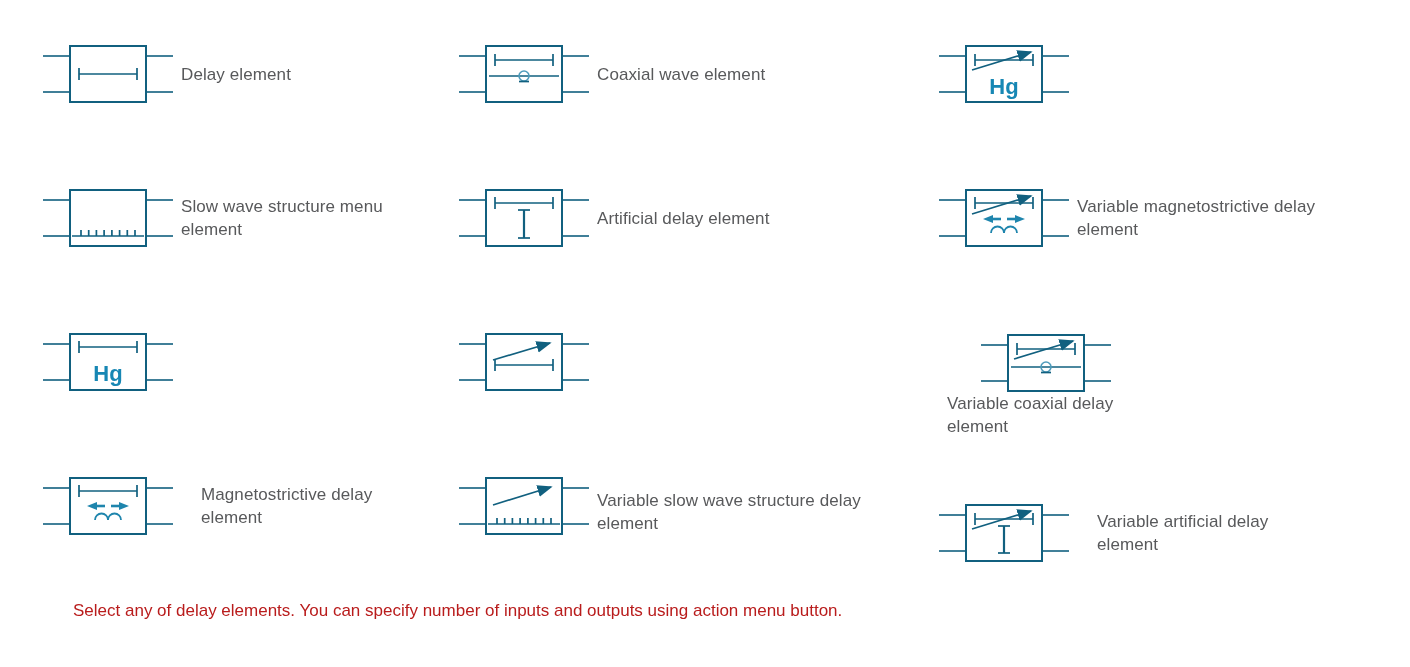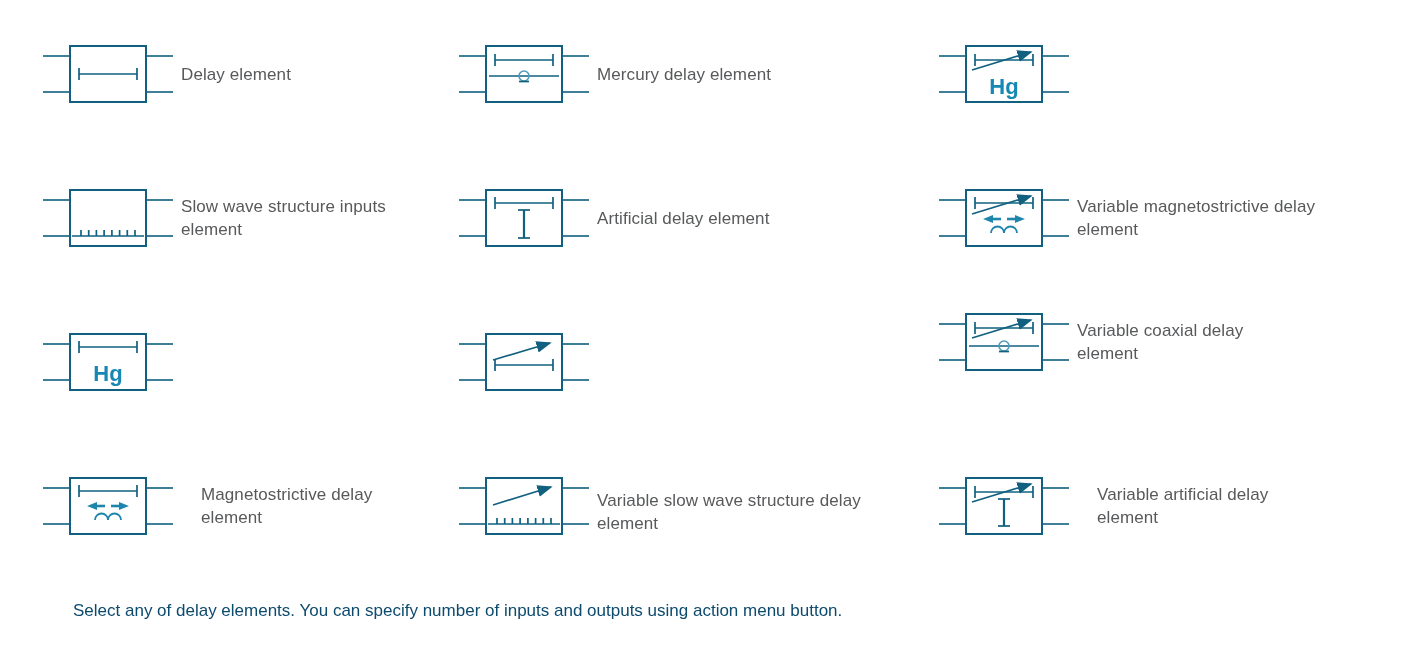--- a/index.html
+++ b/index.html
@@ -40,30 +40,30 @@
   .w310 { width: 310px; }
   
   #i1  { left: 43px;  top: 45px; text-align: center;  }
   #i2  { left: 459px; top: 45px;  }
   #i3  { left: 939px; top: 45px;  }
   #i4  { left: 43px;  top: 189px; }
   #i5  { left: 459px; top: 189px; }
   #i6  { left: 939px; top: 189px; }
   #i7  { left: 43px;  top: 333px; }
   #i8  { left: 459px; top: 333px; }
-  #i9  { left: 939px; top: 313px; }
+  #i9  { left: 939px; top: 334px; flex-direction: column; }
   #i10 { left: 43px;  top: 477px; }
   #i11 { left: 459px; top: 477px; align-items: flex-end; }
-  #i12 { left: 939px; top: 477px; }
+  #i12 { left: 939px; top: 504px; }
   .caption {
     position: absolute;
     left: 73px;
     top: 601px;
     font-size: 17px;
-    color: #0c4a6e;
+    color: #b91c1c;
     white-space: nowrap;
   }
   
   .st  { stroke: #11607F; stroke-width: 1.7; fill: none; }
   .stb { stroke: #11607F; stroke-width: 2;   fill: none; }
   .stub{ stroke: #11607F; stroke-width: 1.6; fill: none; }
   .acc { stroke: #1E85AD; fill: none; }
   .accf{ fill: #1E85AD; stroke: none; }
   .coaxc { stroke: #4F9CBC; stroke-width: 1.6; fill: none; }
   .hg {
@@ -117,21 +117,21 @@
         <line x1="36" y1="15" x2="94" y2="15"></line>
         <line x1="36" y1="9" x2="36" y2="21"></line>
           <line x1="94" y1="9" x2="94" y2="21"></line>
       </g>
       <g>
         <line class="st" x1="30" y1="31" x2="100" y2="31"></line>
         <circle class="coaxc" cx="65" cy="31" r="5"></circle>
         <line class="st" x1="60" y1="36.5" x2="70" y2="36.5"></line>
       </g>
     </svg>
-    <div class="lbl">Mercury delay element</div>
+    <div class="lbl">Coaxial wave element</div>
   </div>
 
   <div class="item" id="i3">
     <svg width="130" height="58" viewBox="0 0 130 58">
       <g class="stub">
         <line x1="0" y1="11" x2="27" y2="11"></line>
           <line x1="103" y1="11" x2="130" y2="11"></line>
         <line x1="0" y1="47" x2="27" y2="47"></line>
           <line x1="103" y1="47" x2="130" y2="47"></line>
       </g>
@@ -160,21 +160,21 @@
         <line x1="38" y1="41" x2="38" y2="47"></line>
           <line x1="45.7" y1="41" x2="45.7" y2="47"></line>
         <line x1="53.4" y1="41" x2="53.4" y2="47"></line>
           <line x1="61.1" y1="41" x2="61.1" y2="47"></line>
         <line x1="68.9" y1="41" x2="68.9" y2="47"></line>
           <line x1="76.6" y1="41" x2="76.6" y2="47"></line>
         <line x1="84.3" y1="41" x2="84.3" y2="47"></line>
           <line x1="92" y1="41" x2="92" y2="47"></line>
       </g>
     </svg>
-    <div class="lbl wrap w250">Slow wave structure inputs element</div>
+    <div class="lbl wrap w250">Slow wave structure menu element</div>
   </div>
 
   <div class="item" id="i5">
     <svg width="130" height="58" viewBox="0 0 130 58">
       <g class="stub">
         <line x1="0" y1="11" x2="27" y2="11"></line>
           <line x1="103" y1="11" x2="130" y2="11"></line>
         <line x1="0" y1="47" x2="27" y2="47"></line>
           <line x1="103" y1="47" x2="130" y2="47"></line>
       </g>

